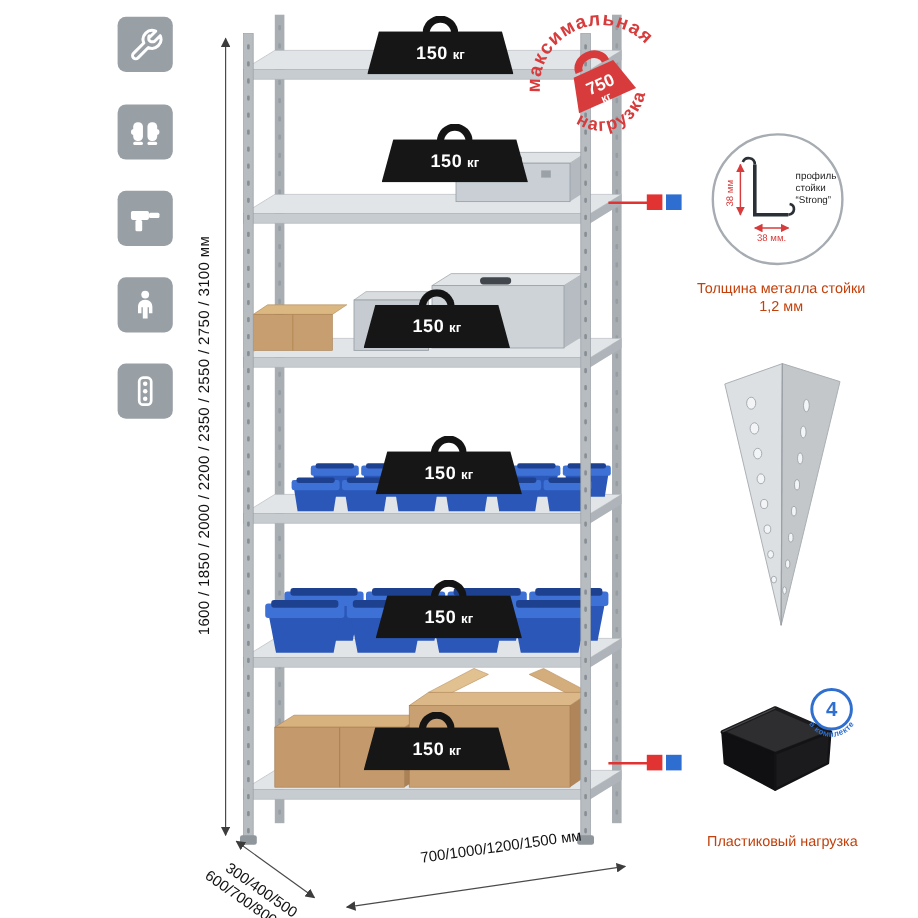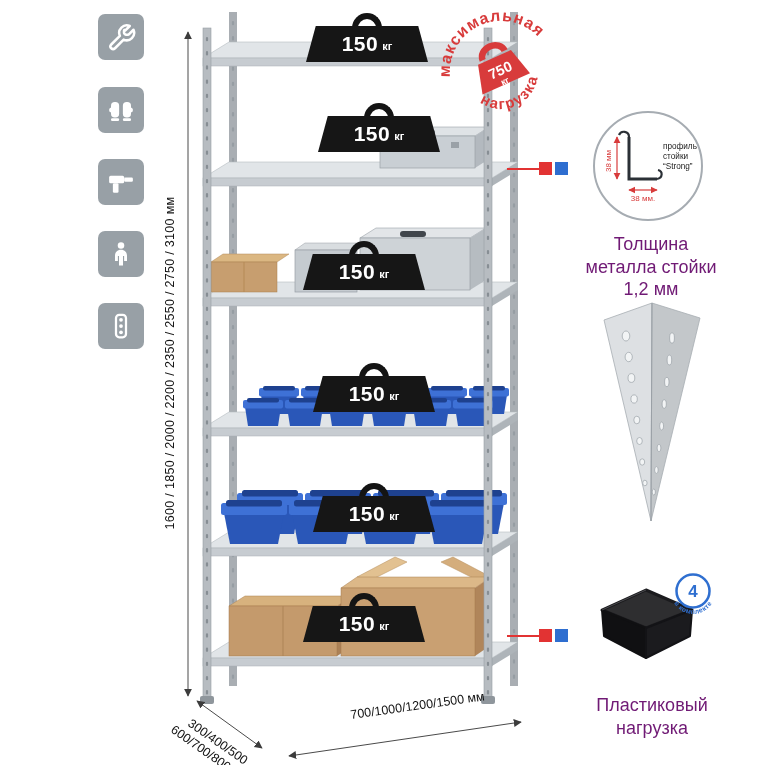--- a/index.html
+++ b/index.html
@@ -18,29 +18,29 @@
   
   .overlay{position:absolute;left:0;top:0;width:765px;height:765px;pointer-events:none;}
 
   
   .weight{position:absolute;width:122px;height:36px;}
   .weight-knob{position:absolute;top:-13px;left:50%;width:30px;height:20px;margin-left:-15px;
                border:6px solid #141414;border-bottom:none;border-radius:15px 15px 0 0;box-sizing:border-box;}
   .weight-body{position:absolute;left:0;top:0;right:0;bottom:0;background:#161616;
                clip-path:polygon(8% 0,92% 0,100% 100%,0 100%);
                display:flex;align-items:center;justify-content:center;gap:4px;color:#fff;}
-  .weight-body .val{font-size:21px;font-weight:700;letter-spacing:.5px;}
+  .weight-body .val{font-size:15px;font-weight:700;letter-spacing:.5px;}
   .weight-body .unit{font-size:11px;font-weight:700;margin-top:4px;}
 
   
   .stamp{position:absolute;left:425px;top:-4px;width:152px;height:152px;}
 
   
   .profile-circle{position:absolute;left:591px;top:109px;width:114px;height:114px;}
-  .caption{position:absolute;text-align:center;font-size:18px;line-height:1.25;color:#701a75;}
+  .caption{position:absolute;text-align:center;font-size:12px;line-height:1.25;color:#c2410c;}
   .caption.profile{left:576px;top:233px;width:150px;}
   .caption.foot{left:582px;top:694px;width:140px;}
   .post-img{position:absolute;left:590px;top:298px;width:128px;height:230px;}
   .foot-img{position:absolute;left:594px;top:576px;width:110px;height:90px;}
   .kit-badge{position:absolute;left:664px;top:566px;width:58px;height:58px;}
 
   
   .dim-label{position:absolute;color:#121212;font-size:12.5px;}
   .height-label{left:170px;top:363px;transform:translate(-50%,-50%) rotate(-90deg);white-space:nowrap;letter-spacing:.3px;}
   .depth-label{left:176px;top:704px;width:112px;text-align:center;transform:rotate(35deg);transform-origin:0 0;line-height:1.2;}

